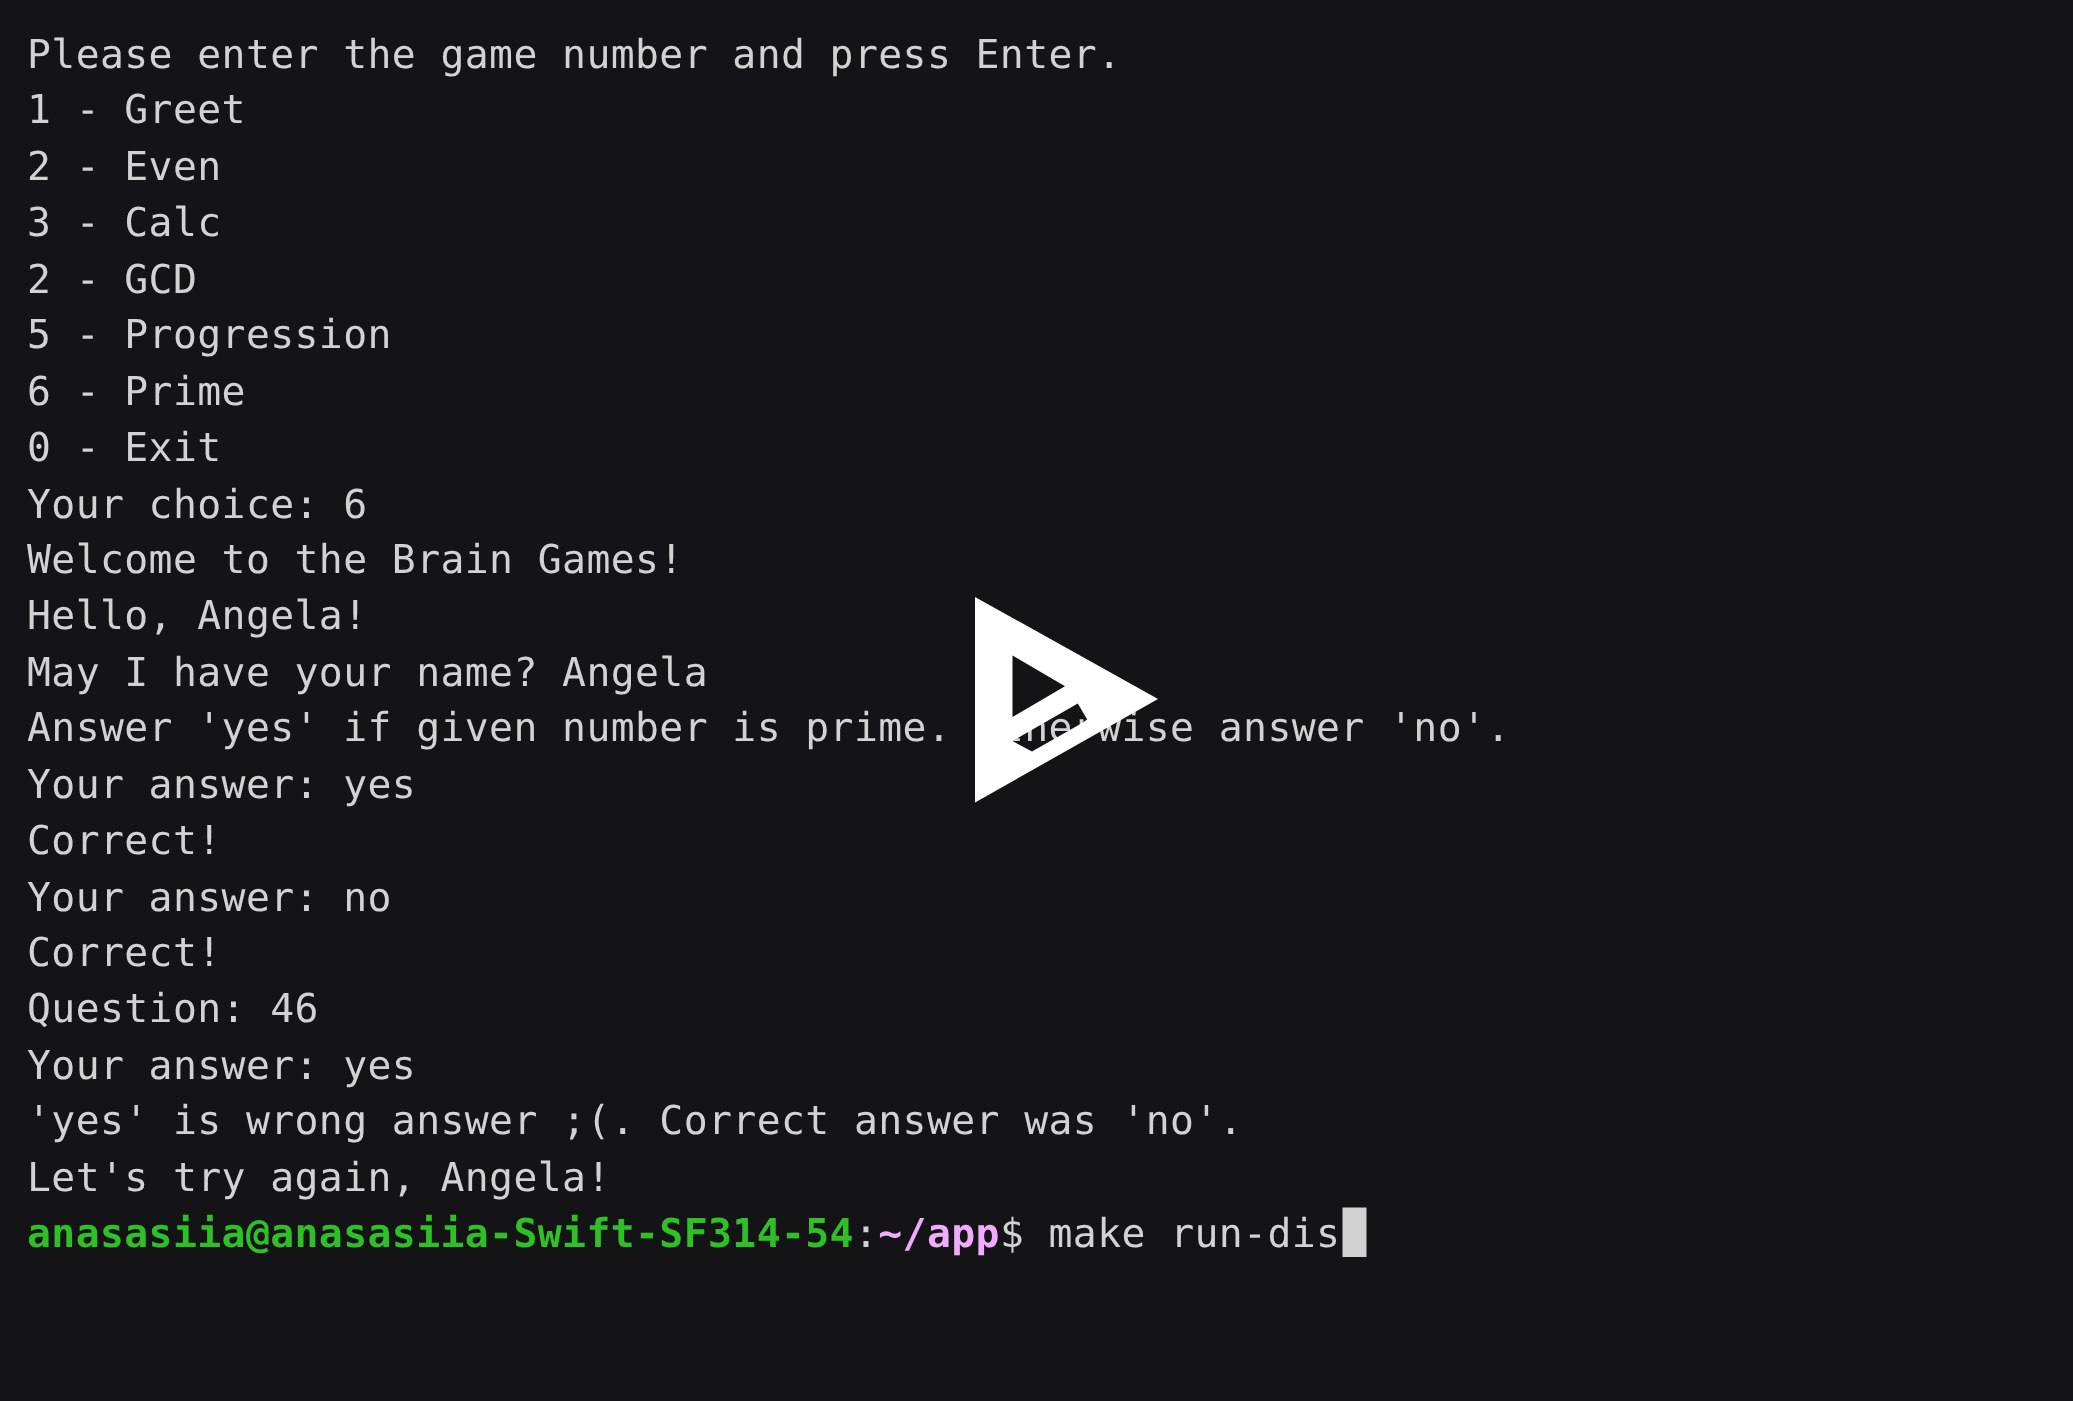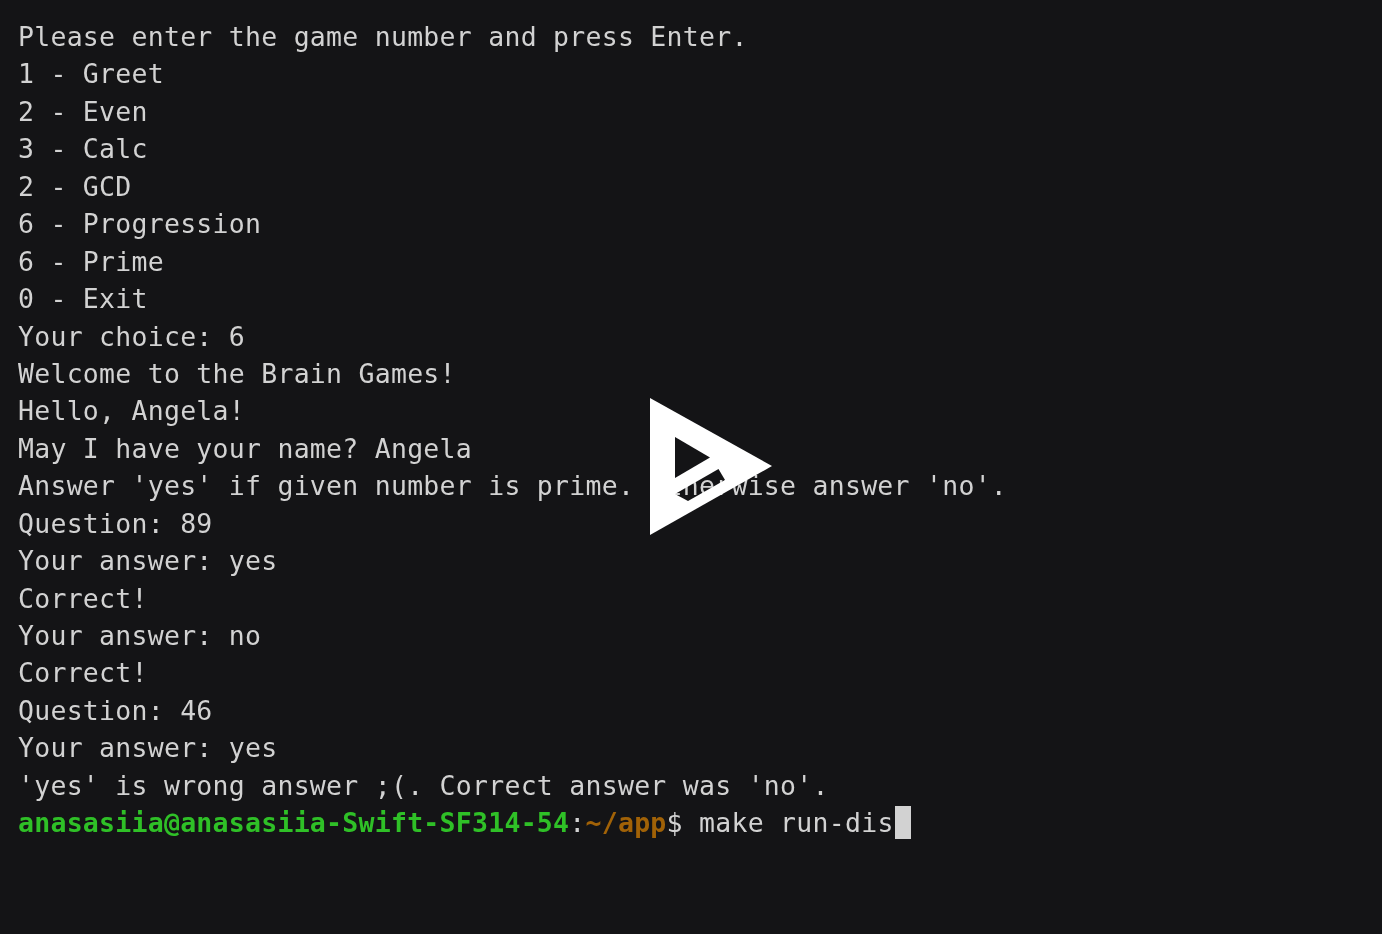--- a/index.html
+++ b/index.html
@@ -30,21 +30,21 @@
     line-height: 37.45px;
     height: 37.45px;
     color: #d2d2d2;
     white-space: pre;
     letter-spacing: 0.26px;
     -webkit-font-smoothing: antialiased;
   }
 
   .seg { white-space: pre; margin-top: 39px; }
   .seg-green  { color: #2fc027; font-weight: bold; }
-  .seg-cyan   { color: #a16207; font-weight: bold; }
+  .seg-cyan   { color: #f0abfc; font-weight: bold; }
   .seg-plain  { color: #d2d2d2; font-weight: normal; }
 
   .cursor-block {
     display: inline-block;
     width: 16px;
     height: 33px;
     background: #d2d2d2;
     vertical-align: -7px;
     margin-left: 1px;
   }
@@ -64,36 +64,36 @@
 <body>
 
 <div id="terminal">
 
   <div id="terminal-output">
     <div class="term-line">Please enter the game number and press Enter.</div>
     <div class="term-line">1 - Greet</div>
     <div class="term-line">2 - Even</div>
     <div class="term-line">3 - Calc</div>
     <div class="term-line">2 - GCD</div>
-    <div class="term-line">6 - Progression</div>
+    <div class="term-line">5 - Progression</div>
     <div class="term-line">6 - Prime</div>
     <div class="term-line">0 - Exit</div>
     <div class="term-line">Your choice: 6</div>
     <div class="term-line">Welcome to the Brain Games!</div>
     <div class="term-line">Hello, Angela!</div>
     <div class="term-line">May I have your name? Angela</div>
     <div class="term-line">Answer 'yes' if given number is prime. Otherwise answer 'no'.</div>
-    <div class="term-line">Question: 89</div>
     <div class="term-line">Your answer: yes</div>
     <div class="term-line">Correct!</div>
     <div class="term-line">Your answer: no</div>
     <div class="term-line">Correct!</div>
     <div class="term-line">Question: 46</div>
     <div class="term-line">Your answer: yes</div>
     <div class="term-line">'yes' is wrong answer ;(. Correct answer was 'no'.</div>
+    <div class="term-line">Let's try again, Angela!</div>
 
     <div class="term-line"><span class="seg seg-green">anasasiia@anasasiia-Swift-SF314-54</span><span class="seg seg-plain">:</span><span class="seg seg-cyan">~/app</span><span class="seg seg-plain">$ </span><span class="seg seg-plain">make run-dis</span><span class="cursor-block"></span></div>
   </div>
 
   <div id="play-overlay">
     <svg viewBox="0 0 132 148" xmlns="http://www.w3.org/2000/svg" aria-hidden="true">
       <defs>
         <mask id="play-cut">
           <rect x="0" y="0" width="132" height="148" fill="#fff"></rect>
           <polygon points="29,43 64,63.5 29,84" fill="#000"></polygon>

